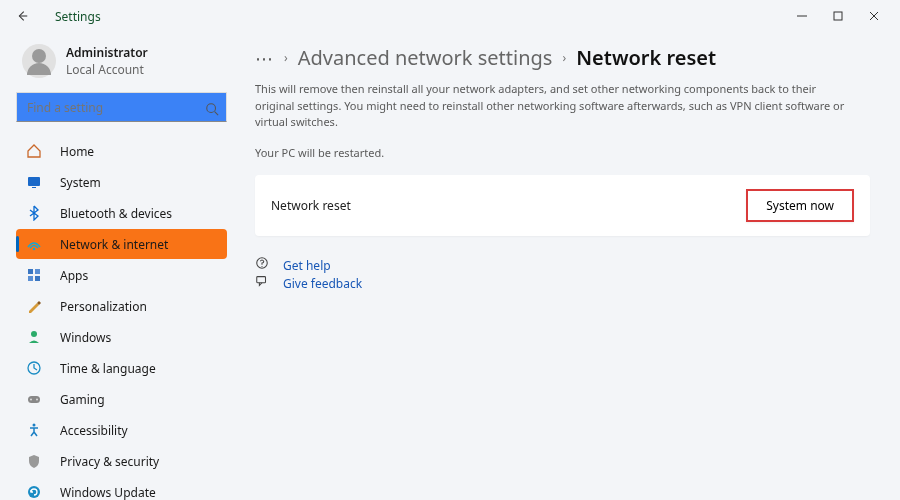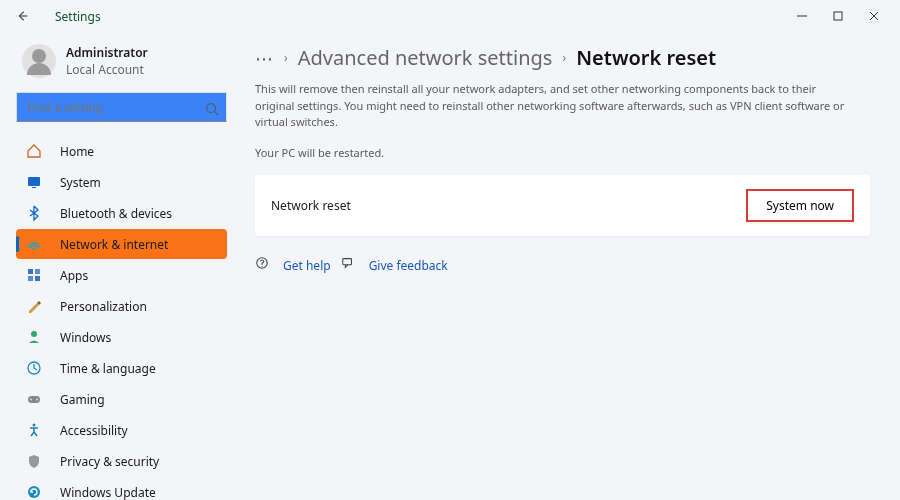--- a/index.html
+++ b/index.html
@@ -28,21 +28,21 @@
 .main { flex: 1; padding: 12px 30px 0 20px; overflow: auto; }
 .breadcrumb { display: flex; align-items: center; gap: 10px; margin-bottom: 10px; }
 .bc-more { font-size: 18px; color: #555; letter-spacing: 1px; cursor: pointer; }
 .bc-sep { color: #777; font-size: 12px; }
 .bc-link { font-size: 20px; color: #666; cursor: pointer; }
 .bc-current { font-size: 20px; font-weight: 600; color: #111; }
 .desc { font-size: 11px; color: #5a5a5a; line-height: 1.5; margin-bottom: 14px; max-width: 600px; }
 .card { background: #fff; border-radius: 4px; padding: 14px 16px; display: flex; align-items: center; justify-content: space-between; box-shadow: 0 1px 2px rgba(0,0,0,0.04); margin-bottom: 20px; }
 .card-label { font-size: 12px; color: #222; }
 .reset-btn { border: 2px solid #d93a3a; padding: 6px 18px; font-size: 12px; background: #fff; cursor: pointer; box-shadow: 0 1px 2px rgba(0,0,0,0.06); }
-.help-links { display: flex; gap: 10px; }
+.help-links { display: flex; flex-direction: column; }
 .help-link { display: flex; align-items: center; gap: 12px; font-size: 12px; color: #1857b6; cursor: pointer; }
 .help-link .hicon { color: #444; width: 16px; }
 </style>
 </head>
 <body>
 
 <div class="titlebar">
   <div class="back-btn">
     <svg width="14" height="14" viewBox="0 0 16 16">
         <path d="M10 3 L5 8 L10 13" stroke="#333" stroke-width="1.2" fill="none"></path>

